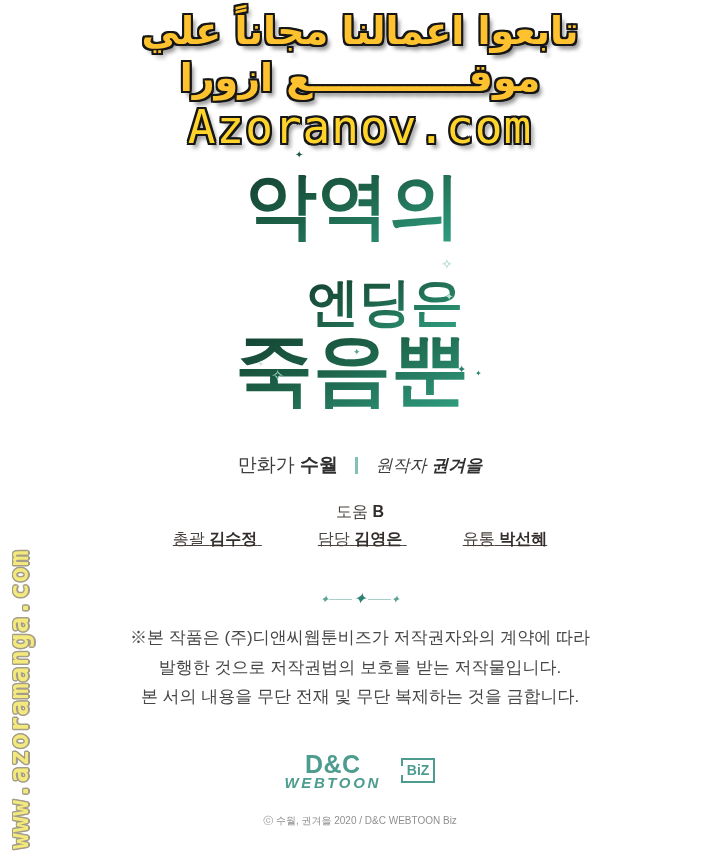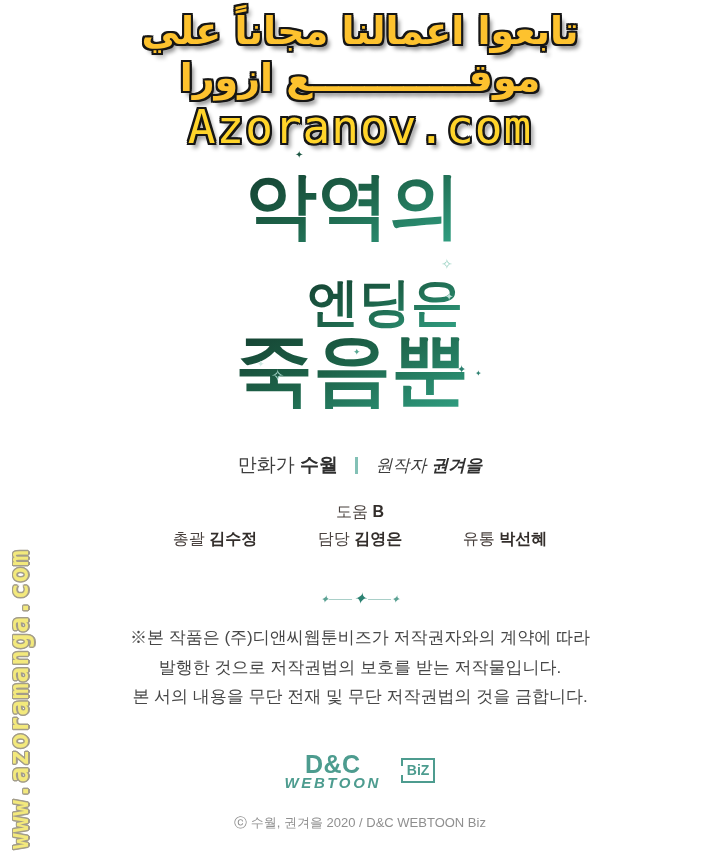--- a/index.html
+++ b/index.html
@@ -60,21 +60,21 @@
     display:inline-block;width:3px;height:17px;background:#83c1b6;
     margin:0 12px;vertical-align:-3px;
   }
   .credit-right{font-size:17px;font-style:italic;}
 
   .credits-sub{
     position:absolute;top:498px;width:100%;text-align:center;
     font-size:16px;line-height:27px;color:#4a423f;
   }
   .credits-sub .name{font-weight:bold;color:#332e2b;}
-  .role{margin:0 28px;}
+  .role{margin:0 28px;text-decoration:underline;}
 
   
   .divider{
     position:absolute;top:591px;left:50%;transform:translateX(-50%);
     display:flex;align-items:center;
   }
   .divider-line{width:23px;height:1px;background:#a9cfc8;}
   .sp-small{color:#5ca294;font-size:11px;line-height:1;}
   .sp-big{color:#2c8272;font-size:16px;line-height:1;margin:0 1px;}
 
@@ -97,21 +97,21 @@
     position:relative;border:2.5px solid #4d9c8f;
     font-weight:bold;font-size:14px;line-height:13px;padding:4px 4px;
   }
   .logo-biz::before{ 
     content:"";position:absolute;left:-2.5px;top:30%;width:2.5px;height:40%;background:#ffffff;
   }
 
   
   .copyright{
     position:absolute;top:814px;width:100%;text-align:center;
-    font-size:13px;color:#8f8f8f;
+    font-size:10px;color:#8f8f8f;
   }
 
   
   .side-watermark{
     position:absolute;left:4px;top:849px;
     transform:rotate(-90deg);transform-origin:0 0;
     white-space:nowrap;
     font-family:"DejaVu Sans Mono",monospace;font-weight:bold;
     font-size:26px;letter-spacing:1px;color:#f3e97c;
     text-shadow:
@@ -178,21 +178,21 @@
   <i class="sp-small">✦</i>
   <span class="divider-line"></span>
   <i class="sp-big">✦</i>
   <span class="divider-line"></span>
   <i class="sp-small">✦</i>
 </div>
 
 <div class="disclaimer">
   <div>※본 작품은 (주)디앤씨웹툰비즈가 저작권자와의 계약에 따라</div>
   <div>발행한 것으로 저작권법의 보호를 받는 저작물입니다.</div>
-  <div>본 서의 내용을 무단 전재 및 무단 저작권법의 것을 금합니다.</div>
+  <div>본 서의 내용을 무단 전재 및 무단 복제하는 것을 금합니다.</div>
 </div>
 
 <div class="publisher-logo">
   <div class="logo-left">
     <div class="logo-dc">D&amp;C</div>
     <div class="logo-webtoon">WEBTOON</div>
   </div>
   <div class="logo-biz">BiZ</div>
 </div>
 

